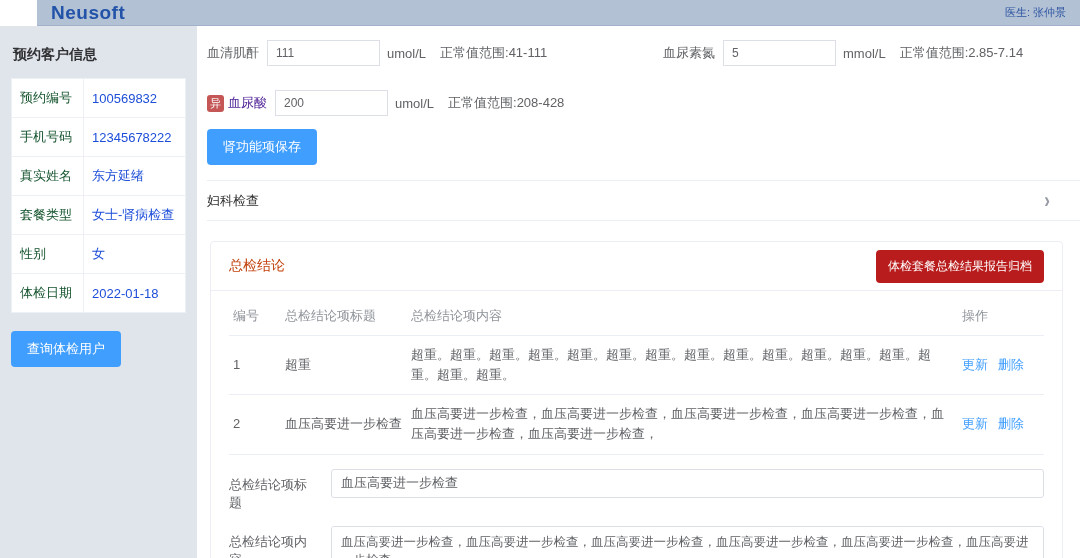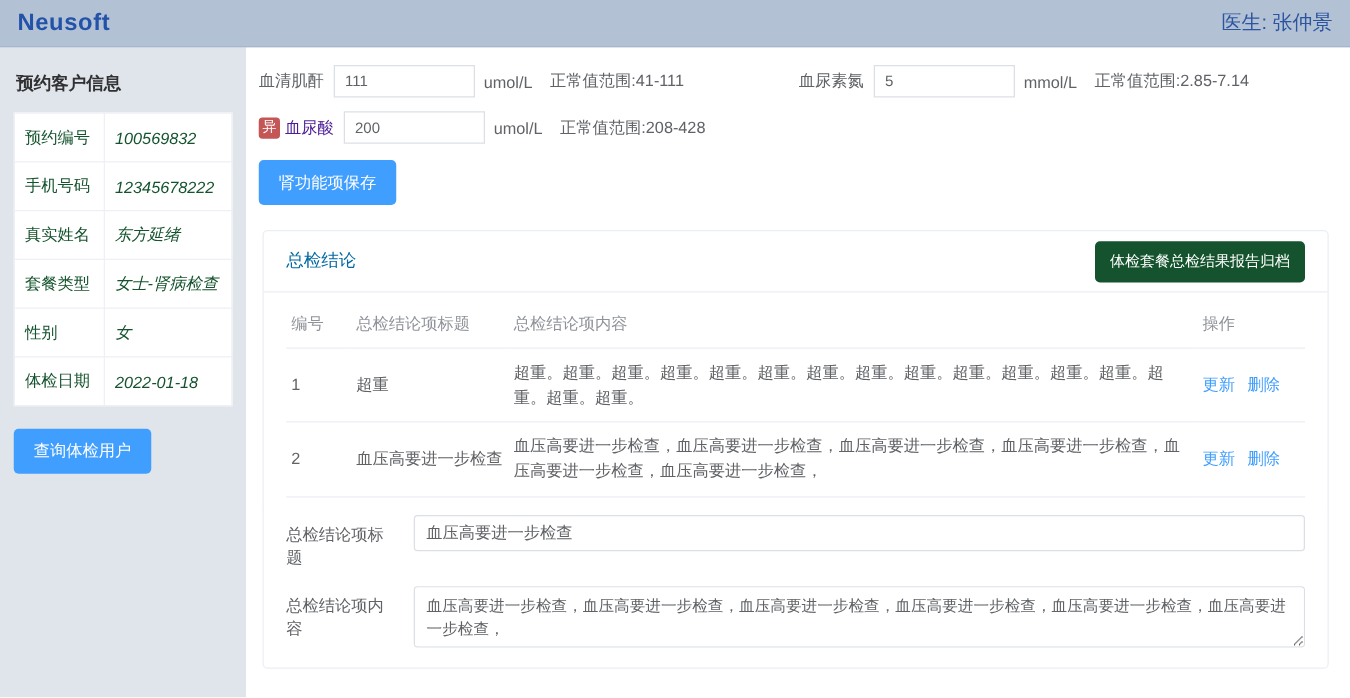--- a/index.html
+++ b/index.html
@@ -7,58 +7,59 @@
   body {
     font-family: "Liberation Sans", "DejaVu Sans", sans-serif;
     background: #ffffff;
     color: #303133;
     overflow: hidden;
   }
   .app { width:1080px; height:558px; display:flex; flex-direction:column; }
 
   
   .topbar {
-    height: 38px; flex: none;
+    height: 26px; flex: none;
     background: #b3c1d5;
     border-bottom: 1px solid #a2b2ca;
     display: flex; align-items: center; justify-content: space-between;
     padding: 0 14px;
+    margin-left: 37px;
   }
   .brand { display:flex; align-items:center; gap:10px; }
   .brand-name { font-size:19px; font-weight:bold; color:#2353a8; letter-spacing:.5px; }
   .app-title { font-size:17px; font-weight:bold; color:#2353a8; }
-  .doctor { font-size:16px; color:#2c55a0; }
+  .doctor { font-size:11px; color:#2c55a0; }
 
   .content { flex:1; display:flex; min-height:0; }
 
   
   .sidebar {
     width: 197px; flex:none;
     background: #e0e4eb;
     padding: 16px 11px 0 11px;
   }
   .sidebar-title { font-size:14px; font-weight:bold; color:#303133; margin:4px 0 14px 2px; }
   .info-table {
     width: 100%; border-collapse: collapse; background:#ffffff;
     border: 1px solid #e6e9f0; font-size: 13px;
   }
   .info-table td { border: 1px solid #edf0f5; padding: 10px 8px; }
   .info-table td.k { width: 72px; color:#14532d; }
-  .info-table td.v { color:#14532d;font-style:italic; }
+  .info-table td.v { color:#1d4ed8; }
   .btn {
     display:inline-block; border:none; cursor:pointer; color:#fff;
     border-radius:4px; font-family:inherit; text-align:center;
   }
   .btn.primary { background:#409eff; font-size:13px; padding:9px 16px; }
   .sidebar .btn.primary { margin-top:18px; }
 
   
   .main { flex:1; background:#ffffff; padding: 14px 0 0 10px; min-width:0; }
 
-  .lab-grid { display:grid; grid-template-columns: 432px 1fr; row-gap:11px; padding-right:6px; }
+  .lab-grid { display:grid; grid-template-columns: 432px 1fr; row-gap:11px; padding-right:6px;gap:24px; }
   .lab-row { display:flex; align-items:center; font-size:13px; color:#606266; }
   .lab-label-wrap { flex:none; display:flex; align-items:center; gap:4px; margin-right:8px; min-width:48px; }
   .abn-badge {
     flex:none; width:17px; height:17px; background:#c45656; color:#fff;
     font-size:11px; line-height:17px; text-align:center; border-radius:3px;
   }
   .lab-label.abn { color:#4c1d95; }
   .lab-input {
     width:113px; height:26px; border:1px solid #dcdfe6; border-radius:0;
     font-size:12px; color:#606266; padding:0 8px; font-family:inherit; outline:none;
@@ -80,22 +81,22 @@
   .card {
     margin: 20px 17px 0 3px;
     border:1px solid #ebeef5; border-radius:4px;
     background:#fff;
   }
   .card-header {
     height:49px; padding:0 18px;
     border-bottom:1px solid #ebeef5;
     display:flex; align-items:center; justify-content:space-between;
   }
-  .card-title { font-size:14px; color:#0369a1; }
-  .btn.danger { background:#14532d; font-size:12px; padding:8px 12px; }
+  .card-title { font-size:14px; color:#c2410c; }
+  .btn.danger { background:#b91c1c; font-size:12px; padding:8px 12px; }
   .card-body { padding: 6px 18px 16px 18px; }
 
   .concl-table { width:100%; border-collapse:collapse; font-size:13px; }
   .concl-table th {
     text-align:left; font-weight:normal; color:#8f9399;
     padding:10px 4px; border-bottom:1px solid #ebeef5;
   }
   .concl-table td {
     color:#606266; padding:9px 4px; border-bottom:1px solid #ebeef5; vertical-align:middle;
     line-height:1.55;
@@ -193,20 +194,24 @@
           <span class="unit">umol/L</span>
           <span class="range">正常值范围:208-428</span>
         </div>
         <div></div>
       </div>
 
       <div class="save-btn-row">
         <button class="btn primary">肾功能项保存</button>
       </div>
 
+      <div class="collapse-row">
+        <span>妇科检查</span>
+        <span class="chev">›</span>
+      </div>
 
       <section class="card">
         <div class="card-header">
           <span class="card-title">总检结论</span>
           <button class="btn danger">体检套餐总检结果报告归档</button>
         </div>
         <div class="card-body">
 
           <table class="concl-table">
             <thead>

